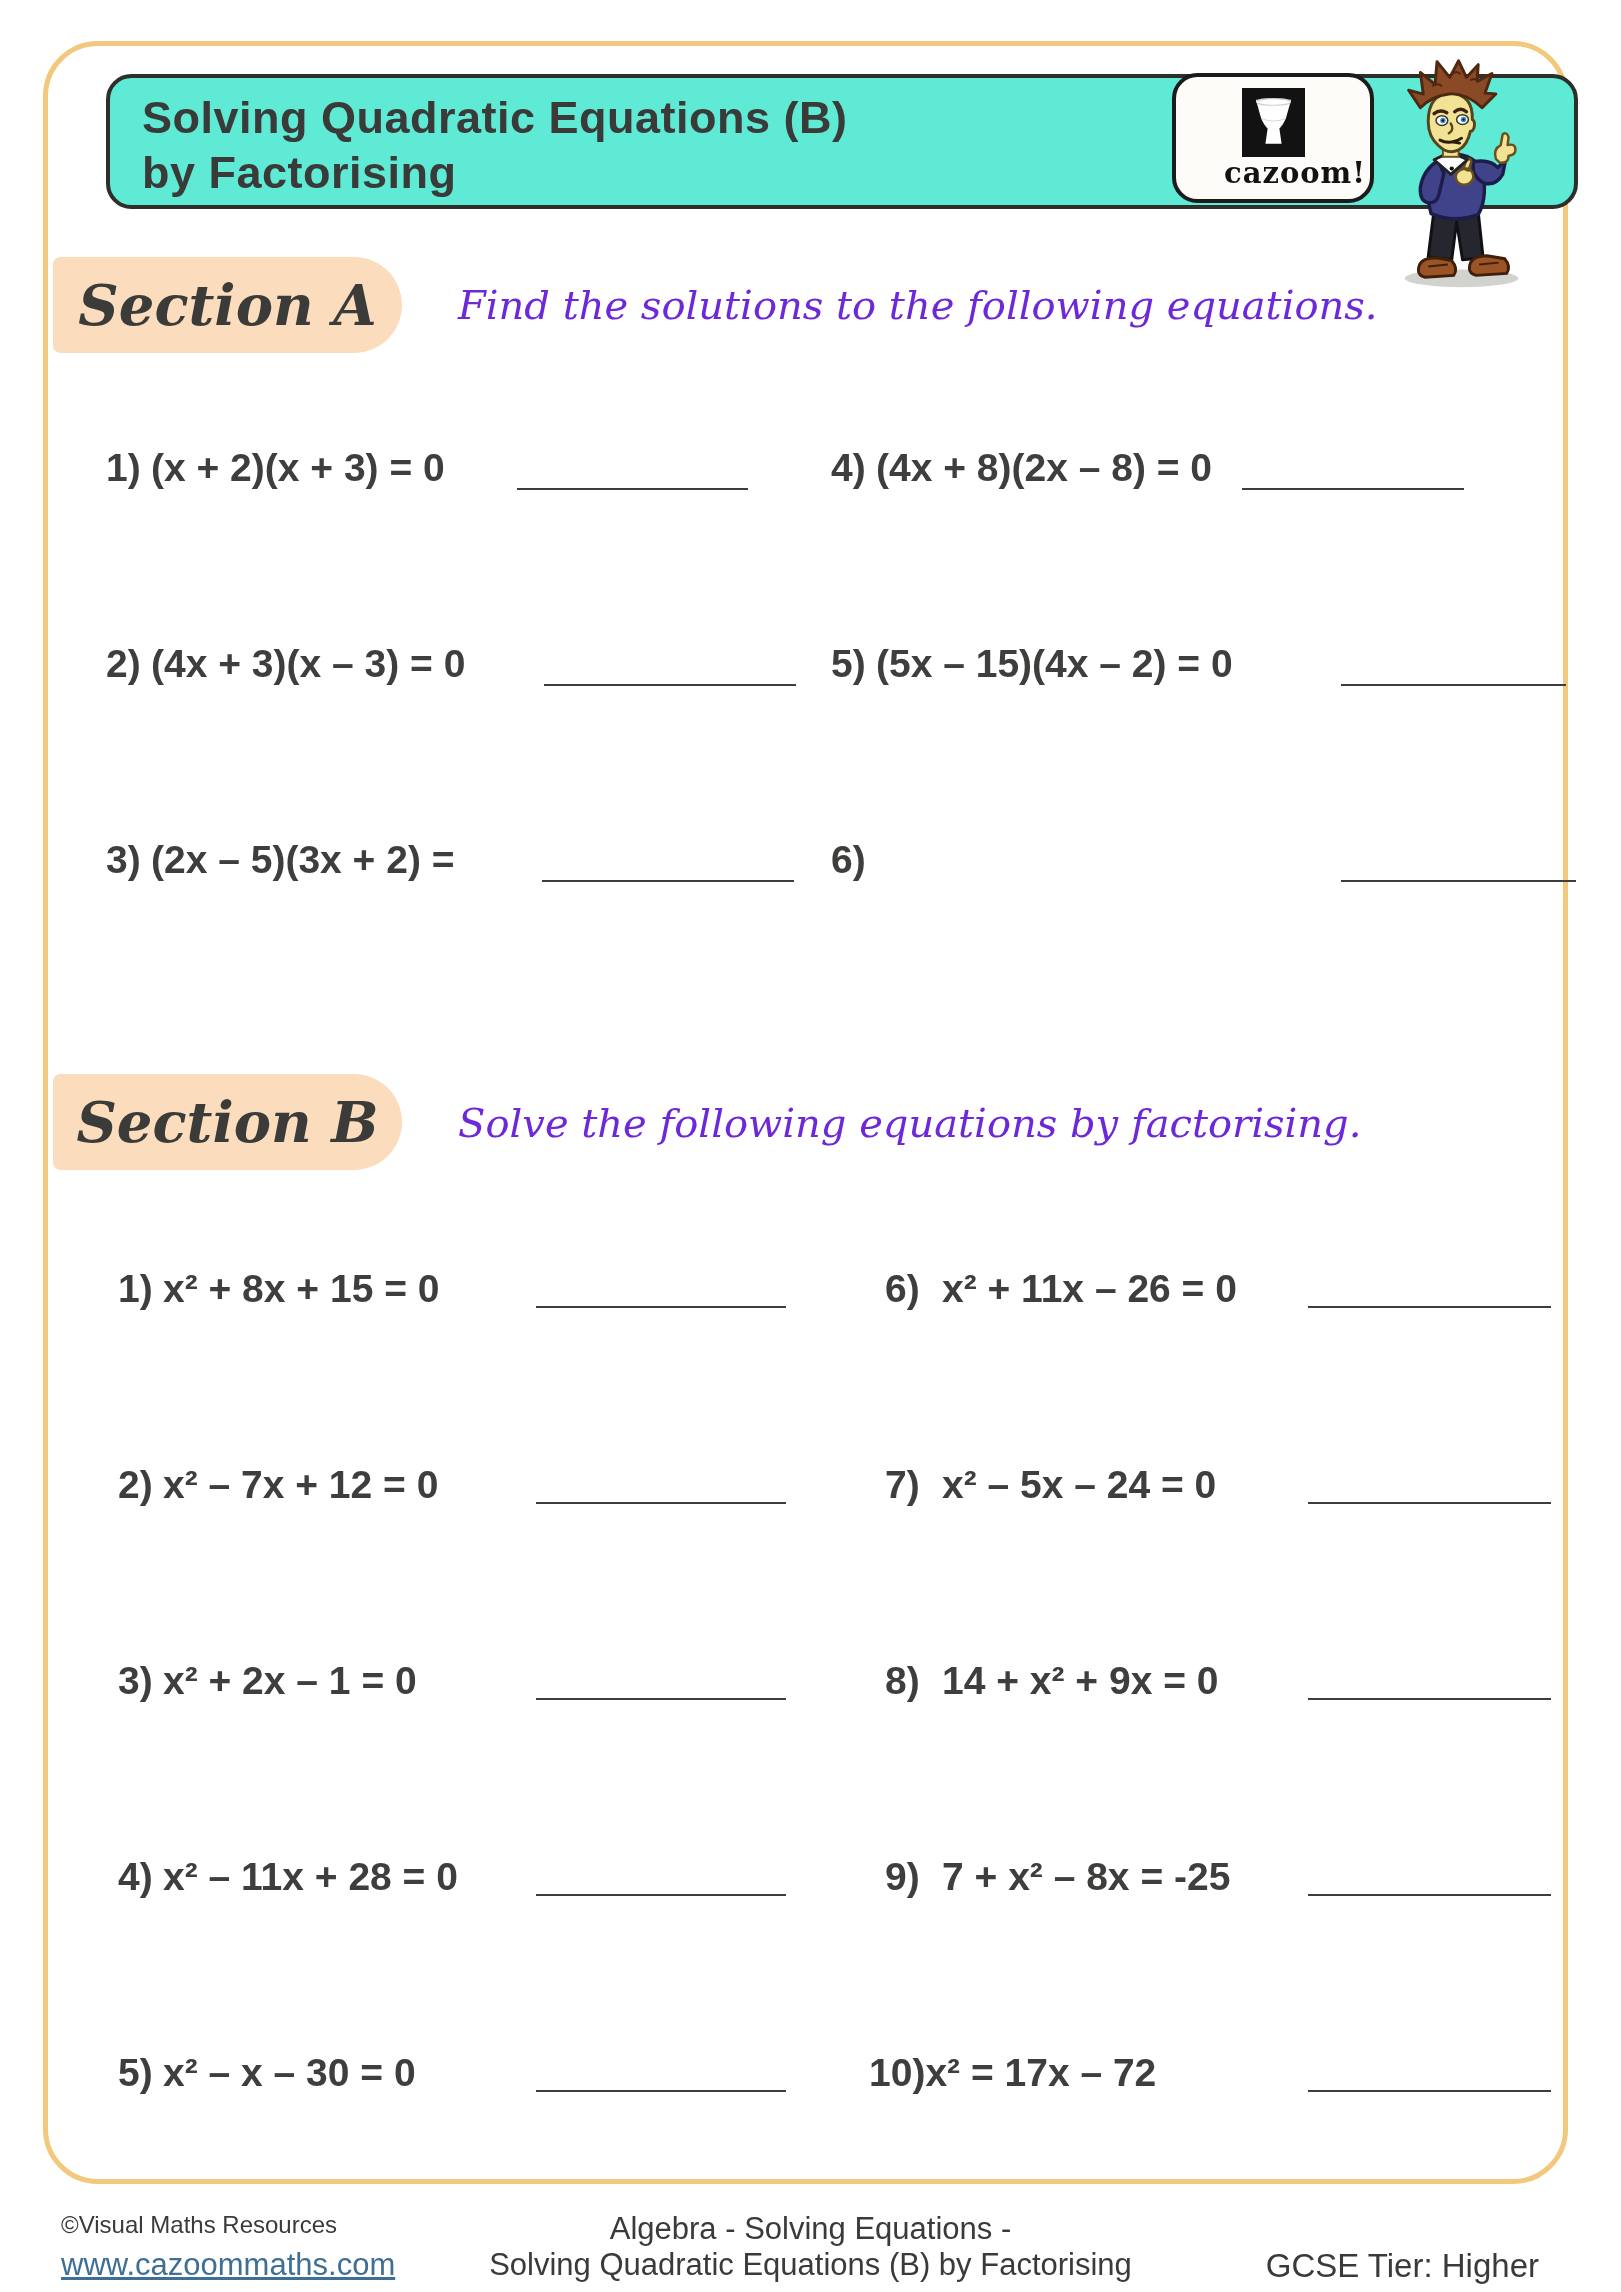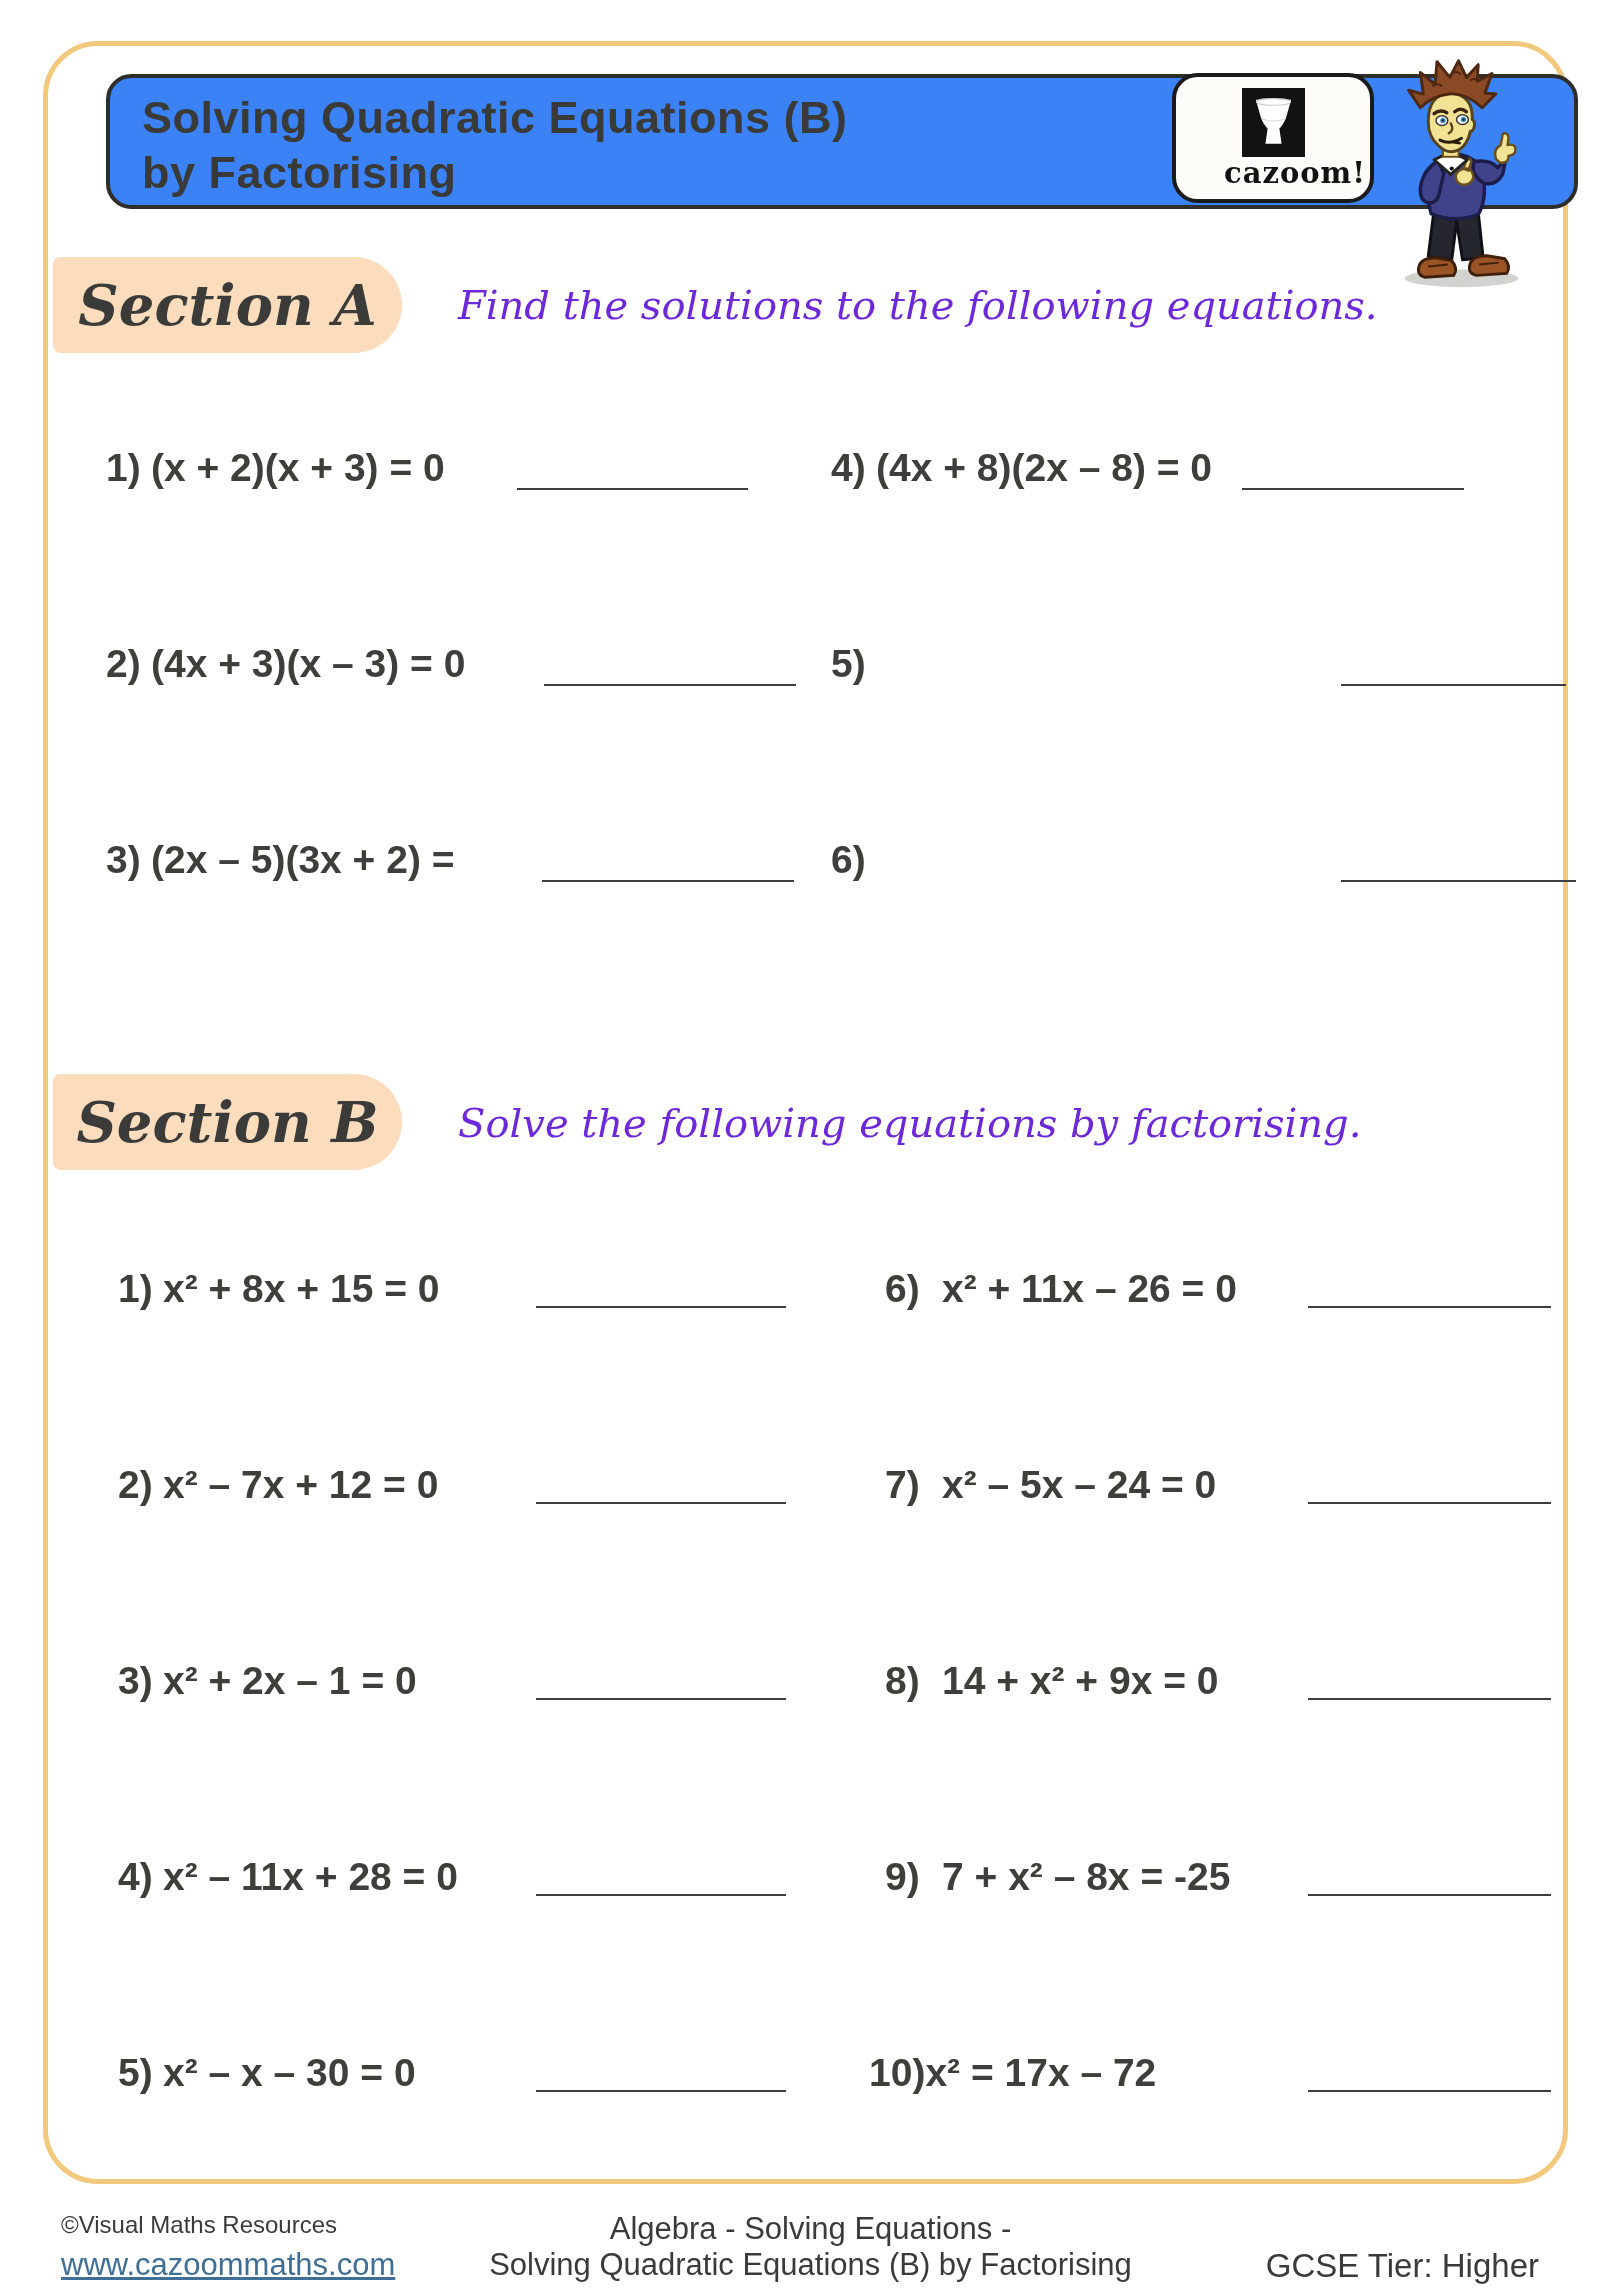--- a/index.html
+++ b/index.html
@@ -8,21 +8,21 @@
     font-family:"Liberation Sans",sans-serif;color:#3d3d3c;overflow:hidden;
   }
   
   .page-border{
     position:absolute;left:43px;top:41px;width:1525px;height:2143px;
     border:5.9px solid #f2c87d;border-radius:55px;box-sizing:border-box;
   }
   
   .header-box{
     position:absolute;left:106px;top:74px;width:1472px;height:135px;
-    background:#3b82f6;border:4.9px solid #2e2e2a;border-radius:25.5px;
+    background:#5eead4;border:4.9px solid #2e2e2a;border-radius:25.5px;
     box-sizing:border-box;
   }
   .page-title{
     position:absolute;left:32px;top:11.8px;
     font-size:45px;font-weight:bold;color:#3a3a38;line-height:55px;
     letter-spacing:0.5px;
   }
   .logo-box{
     position:absolute;left:1172px;top:73px;width:202px;height:130px;
     background:#fdfcf8;border:4.9px solid #1b1b1b;border-radius:25.5px;
@@ -166,20 +166,21 @@
 <div class="q qa3">
   <span class="qnum">3)</span>
   <span class="qeq">(2x – 5)(3x + 2) =</span>
 </div>
 <div class="q qa4">
   <span class="qnum">4)</span>
   <span class="qeq">(4x + 8)(2x – 8) = 0</span>
 </div>
 <div class="q qa5">
   <span class="qnum">5)</span>
+  <span class="qeq">(5x – 15)(4x – 2) = 0</span>
 </div>
 <div class="q qa6">
   <span class="qnum">6)</span>
 </div>
 
 <div class="ansline la1"></div>
 <div class="ansline la2"></div>
 <div class="ansline la3"></div>
 <div class="ansline la4"></div>
 <div class="ansline la5"></div>

